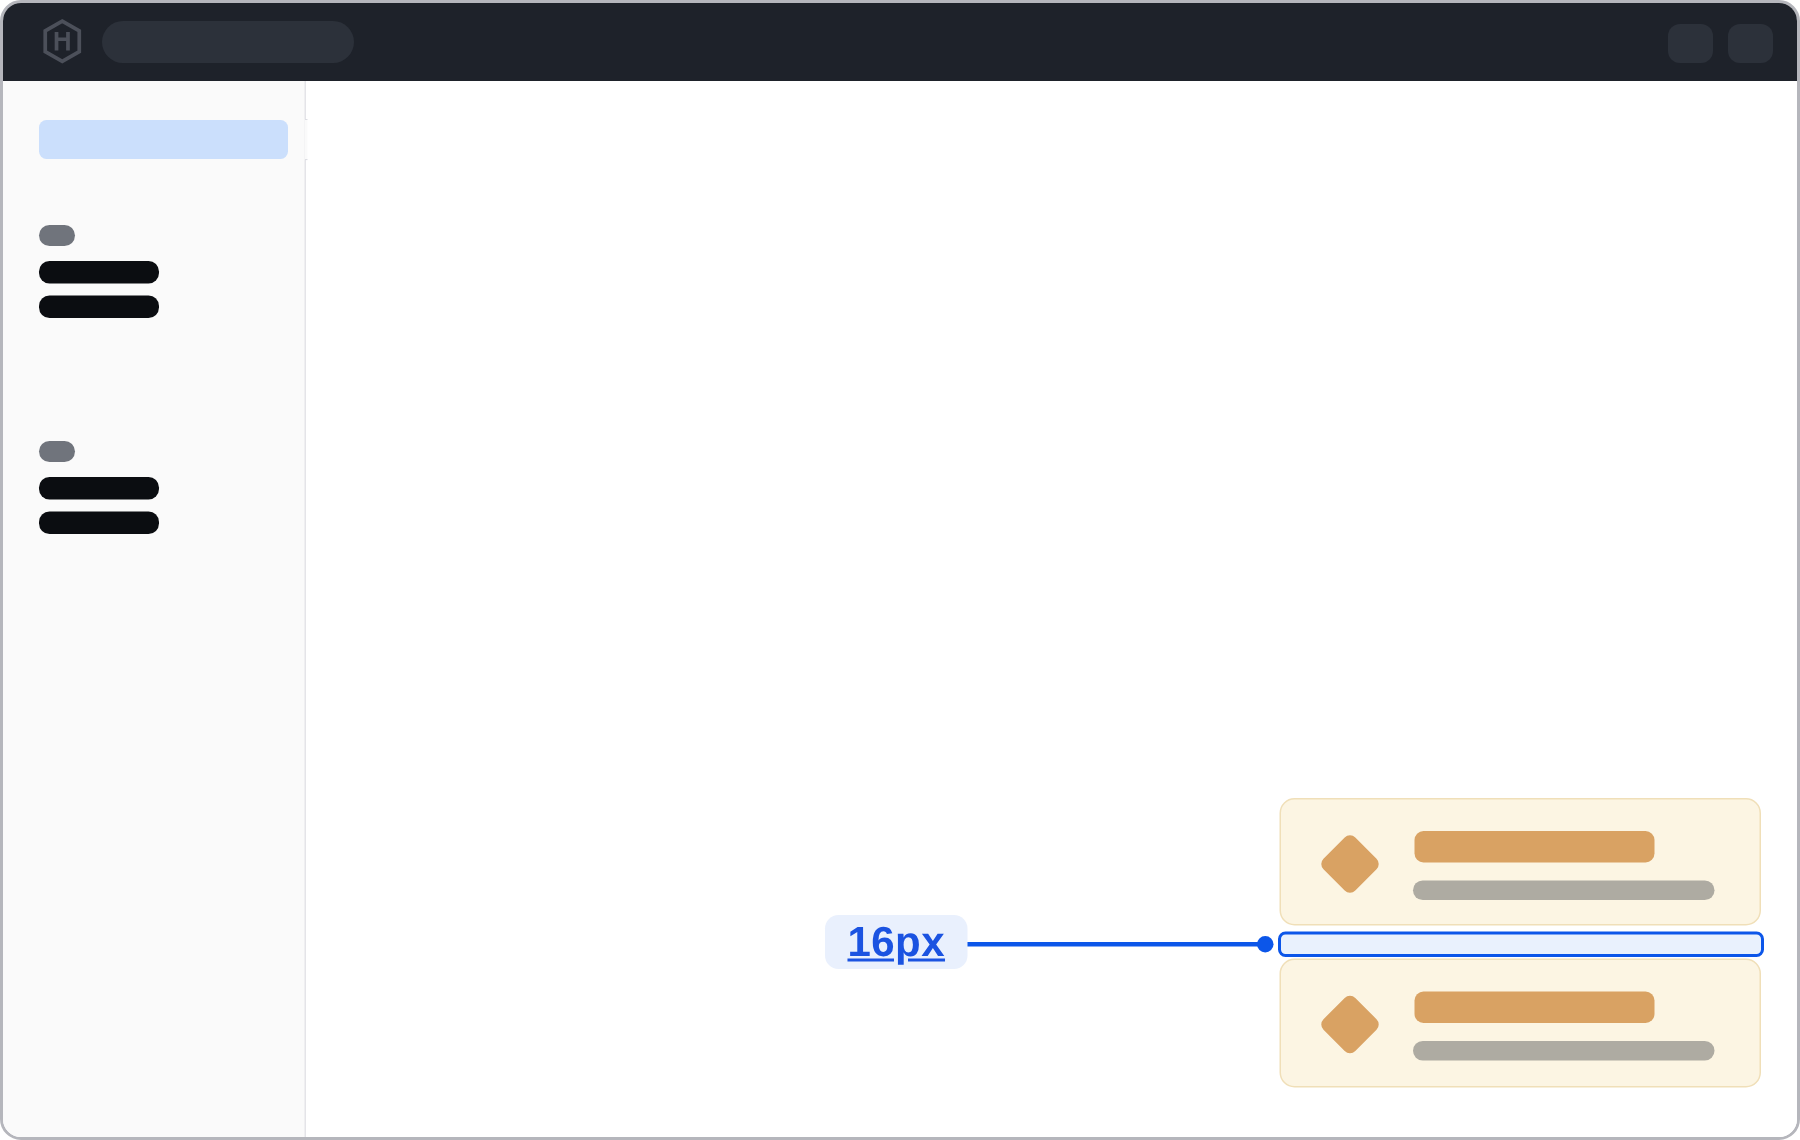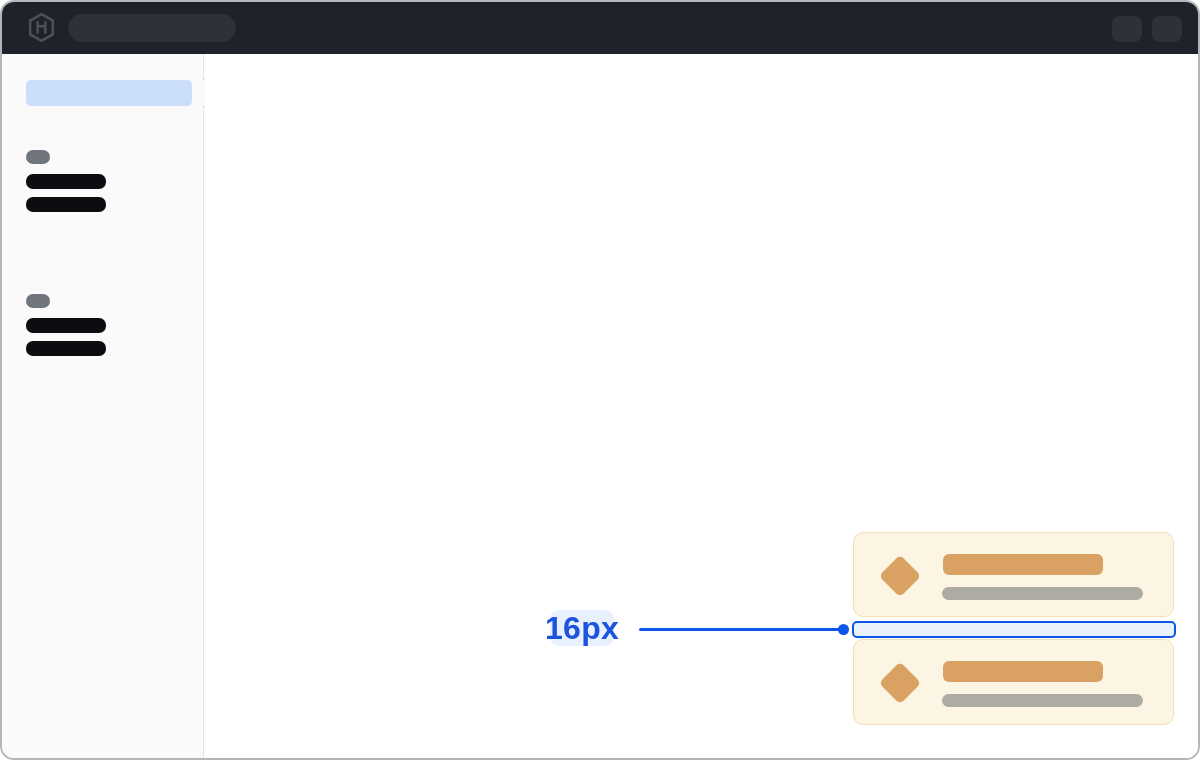--- a/index.html
+++ b/index.html
@@ -82,25 +82,25 @@
   }
 
   
   .spacing-rect {
     position:absolute; left:850px; top:619px; width:324px; height:17px;
     border:2px solid var(--annotation-blue,#0c56e9);
     background:var(--annotation-fill,#e9f1fd);
     border-radius:5px;
   }
   .spacing-label {
-    position:absolute; left:548px; top:608px; width:64px; height:36px;
+    position:absolute; left:548px; top:608px; width:95px; height:36px;
     border-radius:9px; background:var(--annotation-label-bg,#e9f0fd);
     color:var(--annotation-label-text,#1b53e1);
-    font-size:32px; font-weight:600; letter-spacing:.3px;
-    display:flex; align-items:center; justify-content:center;
+    font-size:28px; font-weight:600; letter-spacing:.3px;
+    display:flex; align-items:center; justify-content:center;text-decoration:underline;
   }
   .spacing-line {
     position:absolute; left:637px; top:626px; width:205px; height:3px;
     background:var(--annotation-blue,#0c56e9); border-radius:2px;
   }
   .spacing-dot {
     position:absolute; left:836px; top:622px; width:11px; height:11px;
     border-radius:50%; background:var(--annotation-blue,#0c56e9);
   }
 </style>

